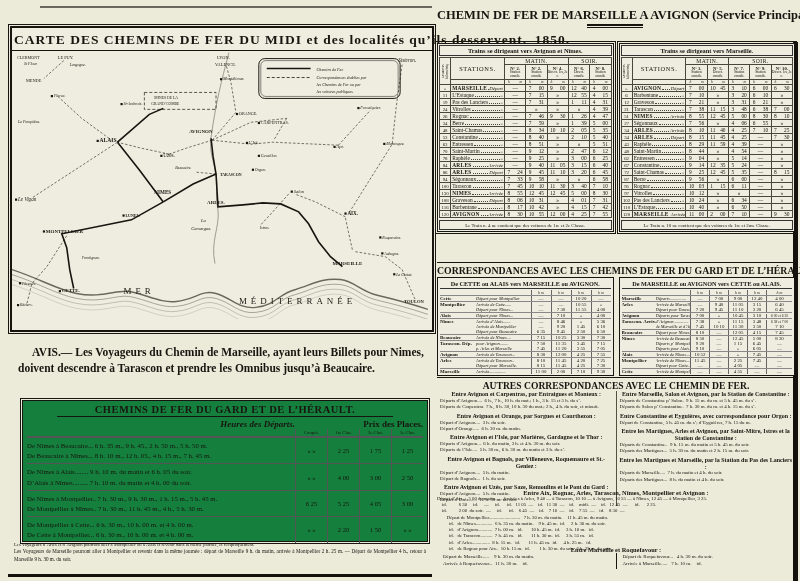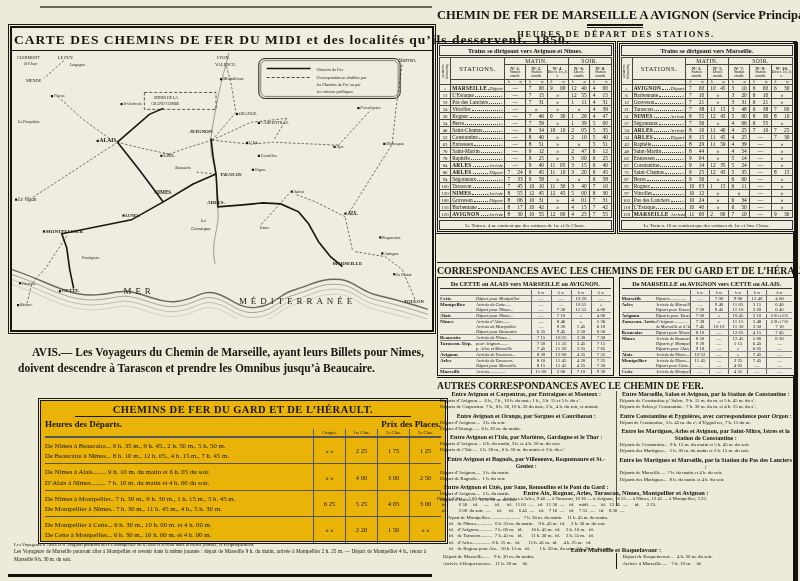--- a/index.html
+++ b/index.html
@@ -7,26 +7,26 @@
        font-family:"Liberation Serif","DejaVu Serif",serif;color:#17150f;}
   .paper{position:absolute;inset:0;background:#ecead9;}
   .edge{position:absolute;background:#14110c;}
   
   .map-panel{position:absolute;left:10px;top:26px;width:420px;height:302px;background:#efede0;
              border:2px solid #17150f;outline:1px solid #17150f;outline-offset:1px;}
   .map-title{font-weight:bold;font-size:13.5px;letter-spacing:1px;text-align:center;
              padding:4px 2px 2px;border-bottom:1px solid #17150f;white-space:nowrap;}
   .avis{position:absolute;left:18px;top:332px;width:408px;font-weight:bold;font-size:11.5px;
         line-height:1.45;text-indent:14px;}
-  .gard{position:absolute;left:40px;top:400px;width:396px;height:136px;background:#eab308;
+  .gard{position:absolute;left:22px;top:400px;width:396px;height:136px;background:#15803d;
         border:1.5px solid #17150f;outline:0.8px solid #17150f;outline-offset:1.5px;padding:2px 4px;}
   .gard-title{font-weight:bold;font-size:10.5px;text-align:center;letter-spacing:0.5px;
               border-bottom:1px solid #17150f;padding-bottom:1px;margin:1px 30px 2px;}
   .gard-heads{display:flex;font-weight:bold;font-size:9px;}
-  .gard-heads .ht{flex:1;text-align:left;}
+  .gard-heads .ht{flex:1;text-align:right;font-style:italic;}
   .gard-heads .hp{width:128px;text-align:right;}
   .gard-grid{display:grid;grid-template-columns:1fr 32px 32px 32px 32px;column-gap:0;font-size:6.8px;}
   .gg-times{padding:3px 0 2px;border-top:0.8px solid #555;}
   .gg-times div{line-height:1.5;white-space:nowrap;}
   .gg-price{border-top:0.8px solid #555;border-left:0.8px solid #555;display:flex;align-items:center;
             justify-content:center;font-size:6.6px;}
   .gg-phead{border-left:0.8px solid #555;border-bottom:0.8px solid #555;font-size:4.6px;text-align:center;line-height:1.1;padding:1px 0;}
   .gard-foot{position:absolute;left:14px;top:541px;width:412px;font-size:5.1px;line-height:1.5;text-align:justify;}
   .gard-foot .f1{font-size:4.7px;}
   
@@ -61,21 +61,21 @@
   .corr{flex:1;border:1.2px solid #17150f;background:#efede0;padding:1px 2px;}
   .corr-caption{font-weight:bold;font-size:6.2px;text-align:center;border-bottom:0.8px solid #333;padding:1px 0;margin-bottom:1px;}
   .cr{display:grid;align-items:baseline;}
   .corr .cr4{grid-template-columns:36px 1fr 20px 20px 20px 20px;}
   .corr .cr5{grid-template-columns:34px 1fr 19px 19px 19px 19px 26px;}
   .cr .cn{font-weight:bold;font-size:5px;white-space:nowrap;overflow:hidden;}
   .cr .cd{font-style:italic;font-size:4.4px;white-space:nowrap;overflow:hidden;}
   .cr .ct{font-size:4.9px;text-align:center;border-left:0.6px solid #666;white-space:nowrap;overflow:hidden;}
   .cr.hm .ct{font-style:italic;font-size:4px;}
   .cr.grp{border-top:0.6px solid #888;}
-  .autres-h{position:absolute;top:377px;width:100%;font-weight:bold;font-size:9.6px;white-space:nowrap;border-top:1px solid #17150f;padding-top:2px;}
+  .autres-h{position:absolute;top:377px;width:100%;text-align:center;font-weight:bold;font-size:9.6px;white-space:nowrap;border-top:1px solid #17150f;padding-top:2px;}
   .autres-cols{position:absolute;top:391px;width:100%;display:flex;}
   .acol{flex:1;padding:0 3px;}
   .acol+.acol{border-left:0.8px solid #55503f;}
   .ablk{margin-bottom:2.5px;}
   .ablk .bt{font-weight:bold;font-size:6px;text-align:center;line-height:1.15;}
   .ablk p{margin:0;font-size:4.9px;line-height:1.25;white-space:pre-wrap;}
   .aix{position:absolute;top:489px;width:100%;}
   .aix .bt{font-weight:bold;font-size:6.4px;text-align:center;}
   .aix p{margin:0;font-size:4.8px;line-height:1.3;white-space:pre;overflow:hidden;}
   .roque{position:absolute;top:546px;width:100%;}
@@ -279,21 +279,20 @@
     </div>
 </div>
 <div class="gard-foot">
   <div class="f1">Les Voyageurs d’Arles et d’Avignon pourront aller à Montpellier ou à Alais et revenir dans la même journée, et réciproquement.</div>
   <div class="f2">Les Voyageurs de Marseille pourront aller à Montpellier et revenir dans la même journée : départ de Marseille 9 h. du matin, arrivée à Montpellier 2 h. 25 m. — Départ de Montpellier 4 h., retour à Marseille 9 h. 30 m. du soir.</div>
 </div>
 
 <div class="rcol">
   <div class="r-title">CHEMIN DE FER DE MARSEILLE A AVIGNON (Service Principal).</div>
   <div class="r-orn"></div>
-  <div class="r-sub">HEURES DE DÉPART DES STATIONS.</div>
 
   <div class="tt-row">
     <div class="tt" id="tt-left">
       <div class="tt-caption">Trains se dirigeant vers Avignon et Nîmes.</div>
       <table class="tt-t">
           <colgroup>
             <col class="c-d">
             <col class="c-s">
             <col class="c-t">
             <col class="c-t">

